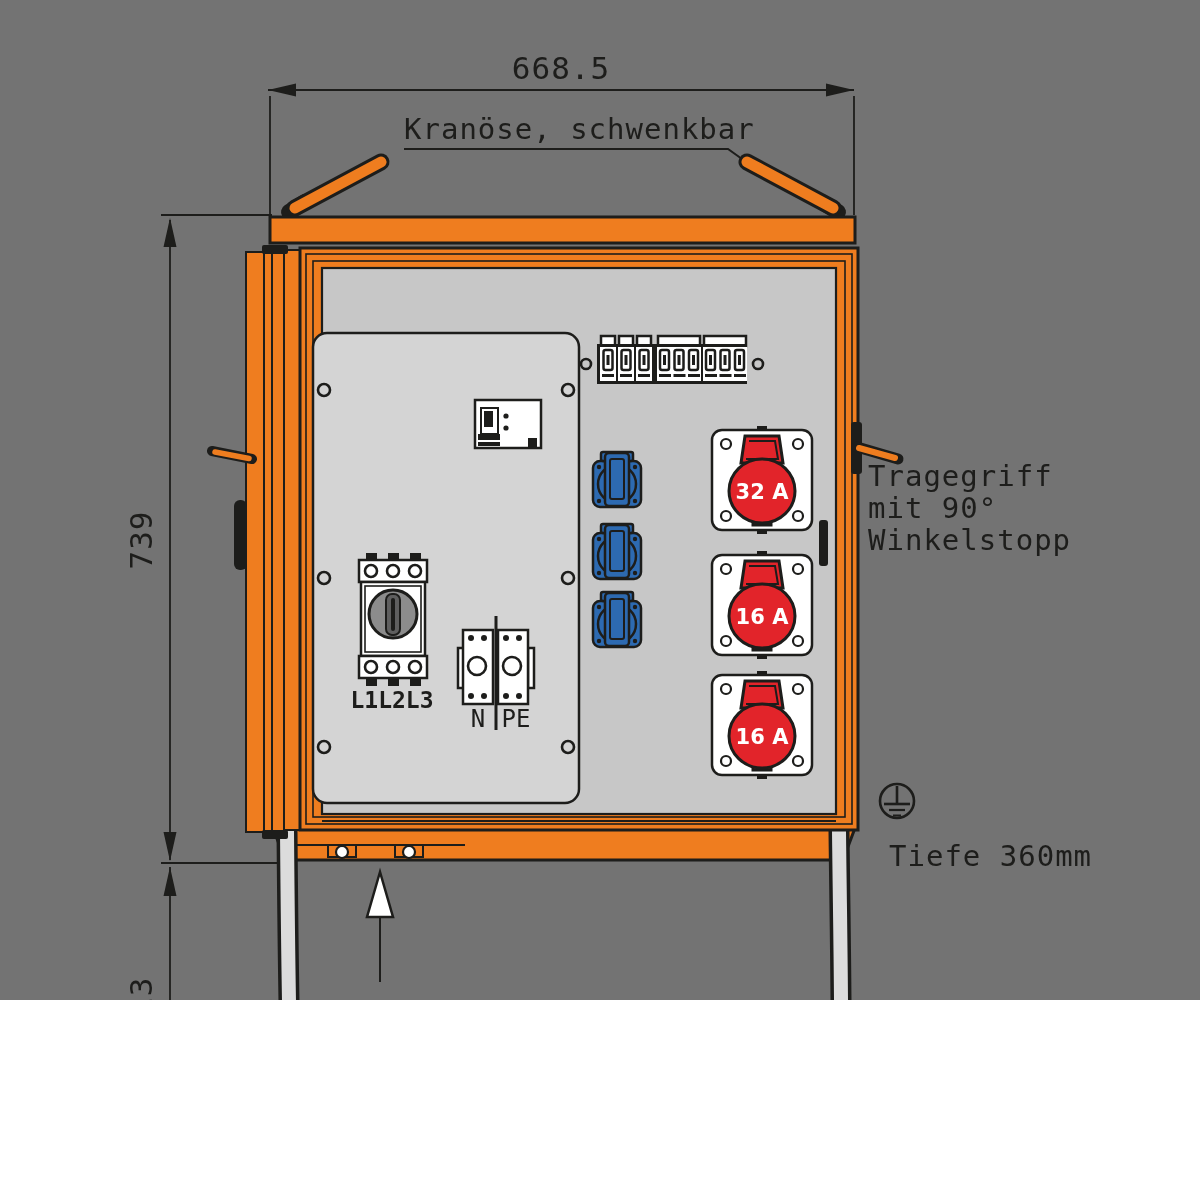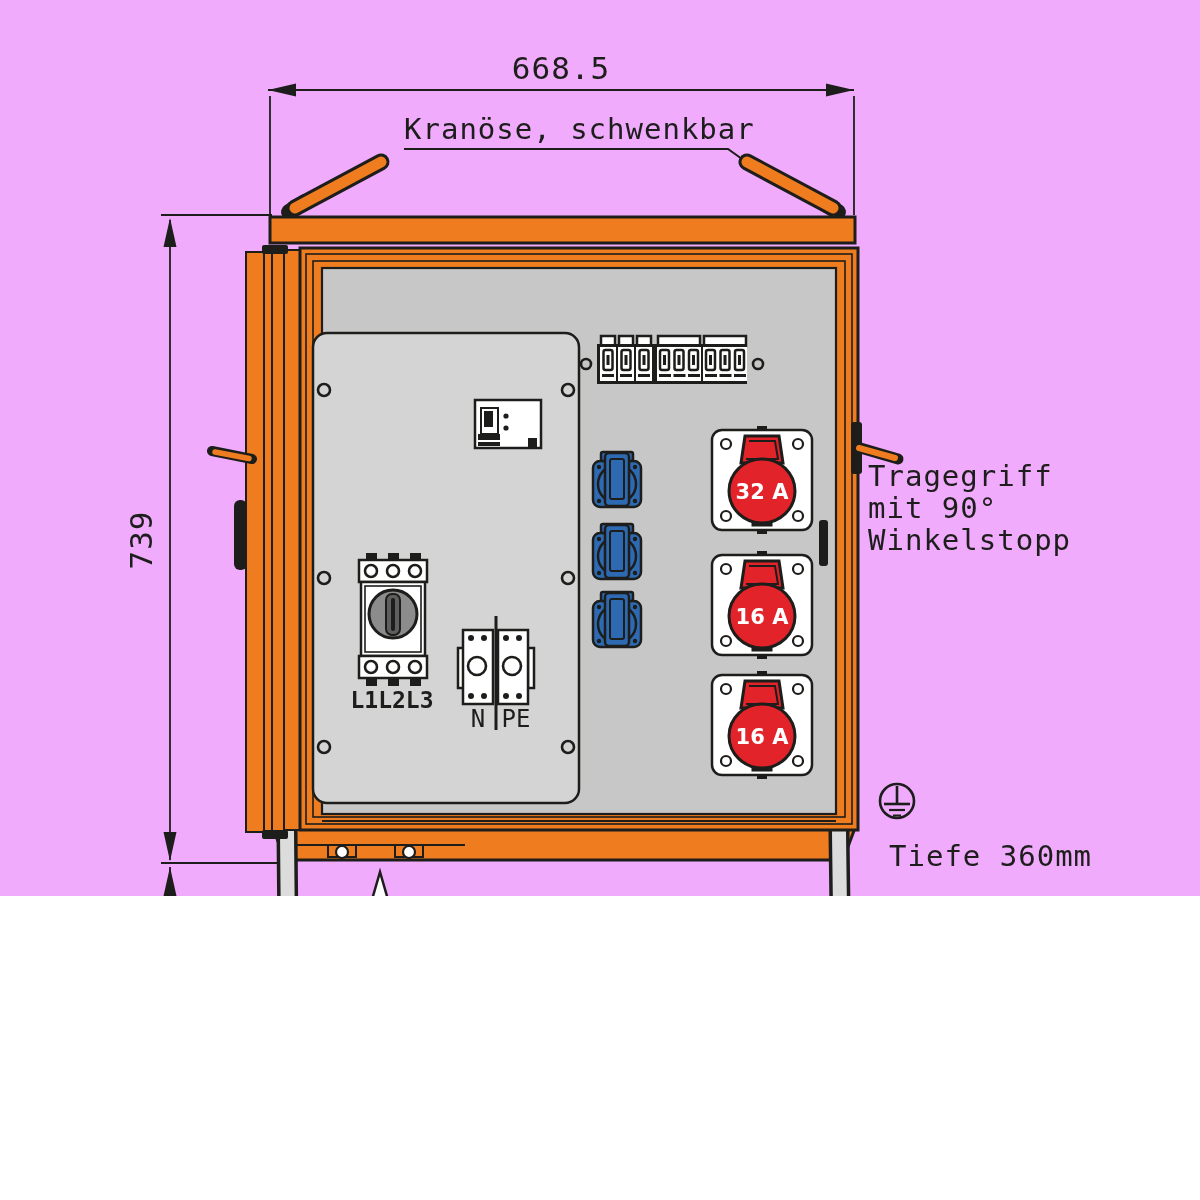--- a/index.html
+++ b/index.html
@@ -1,16 +1,16 @@
 <!DOCTYPE html>
 <html style="--c-orange: #ef7d1f; --c-ink: #1d1d1b; --c-red: #e2242a; --c-blue: #2d6ab1; --c-gray: #c7c7c7; --c-panel: #d4d4d4; --c-stand: #dcdcdc; --c-knob: #8c8c8c; --c-white: #ffffff;"><head>
 <meta charset="utf-8">
 <style>
   html,body{margin:0;padding:0;background:#fff;}
-  .stage{position:relative;width:1200px;height:896px;background:#f0abfc;overflow:hidden;}
+  .stage{position:relative;width:1200px;height:1000px;background:#737373;overflow:hidden;}
   svg{display:block}
   svg text{user-select:none}
   .t{font-family:"DejaVu Sans Mono",monospace;fill:var(--c-ink);}
   .t29{font-size:29px;letter-spacing:1px;}
   .t30{font-size:31px;letter-spacing:1px;}
   .t24{font-size:24px;letter-spacing:0px;}
   .t22b{font-size:23px;font-weight:bold;letter-spacing:0px;}
   .mid{text-anchor:middle;}
   .cee-label{font-family:"DejaVu Sans",sans-serif;font-weight:bold;font-size:21px;fill:#fff;text-anchor:middle;}
   .o{fill:var(--c-orange);stroke:var(--c-ink);stroke-width:3;}

